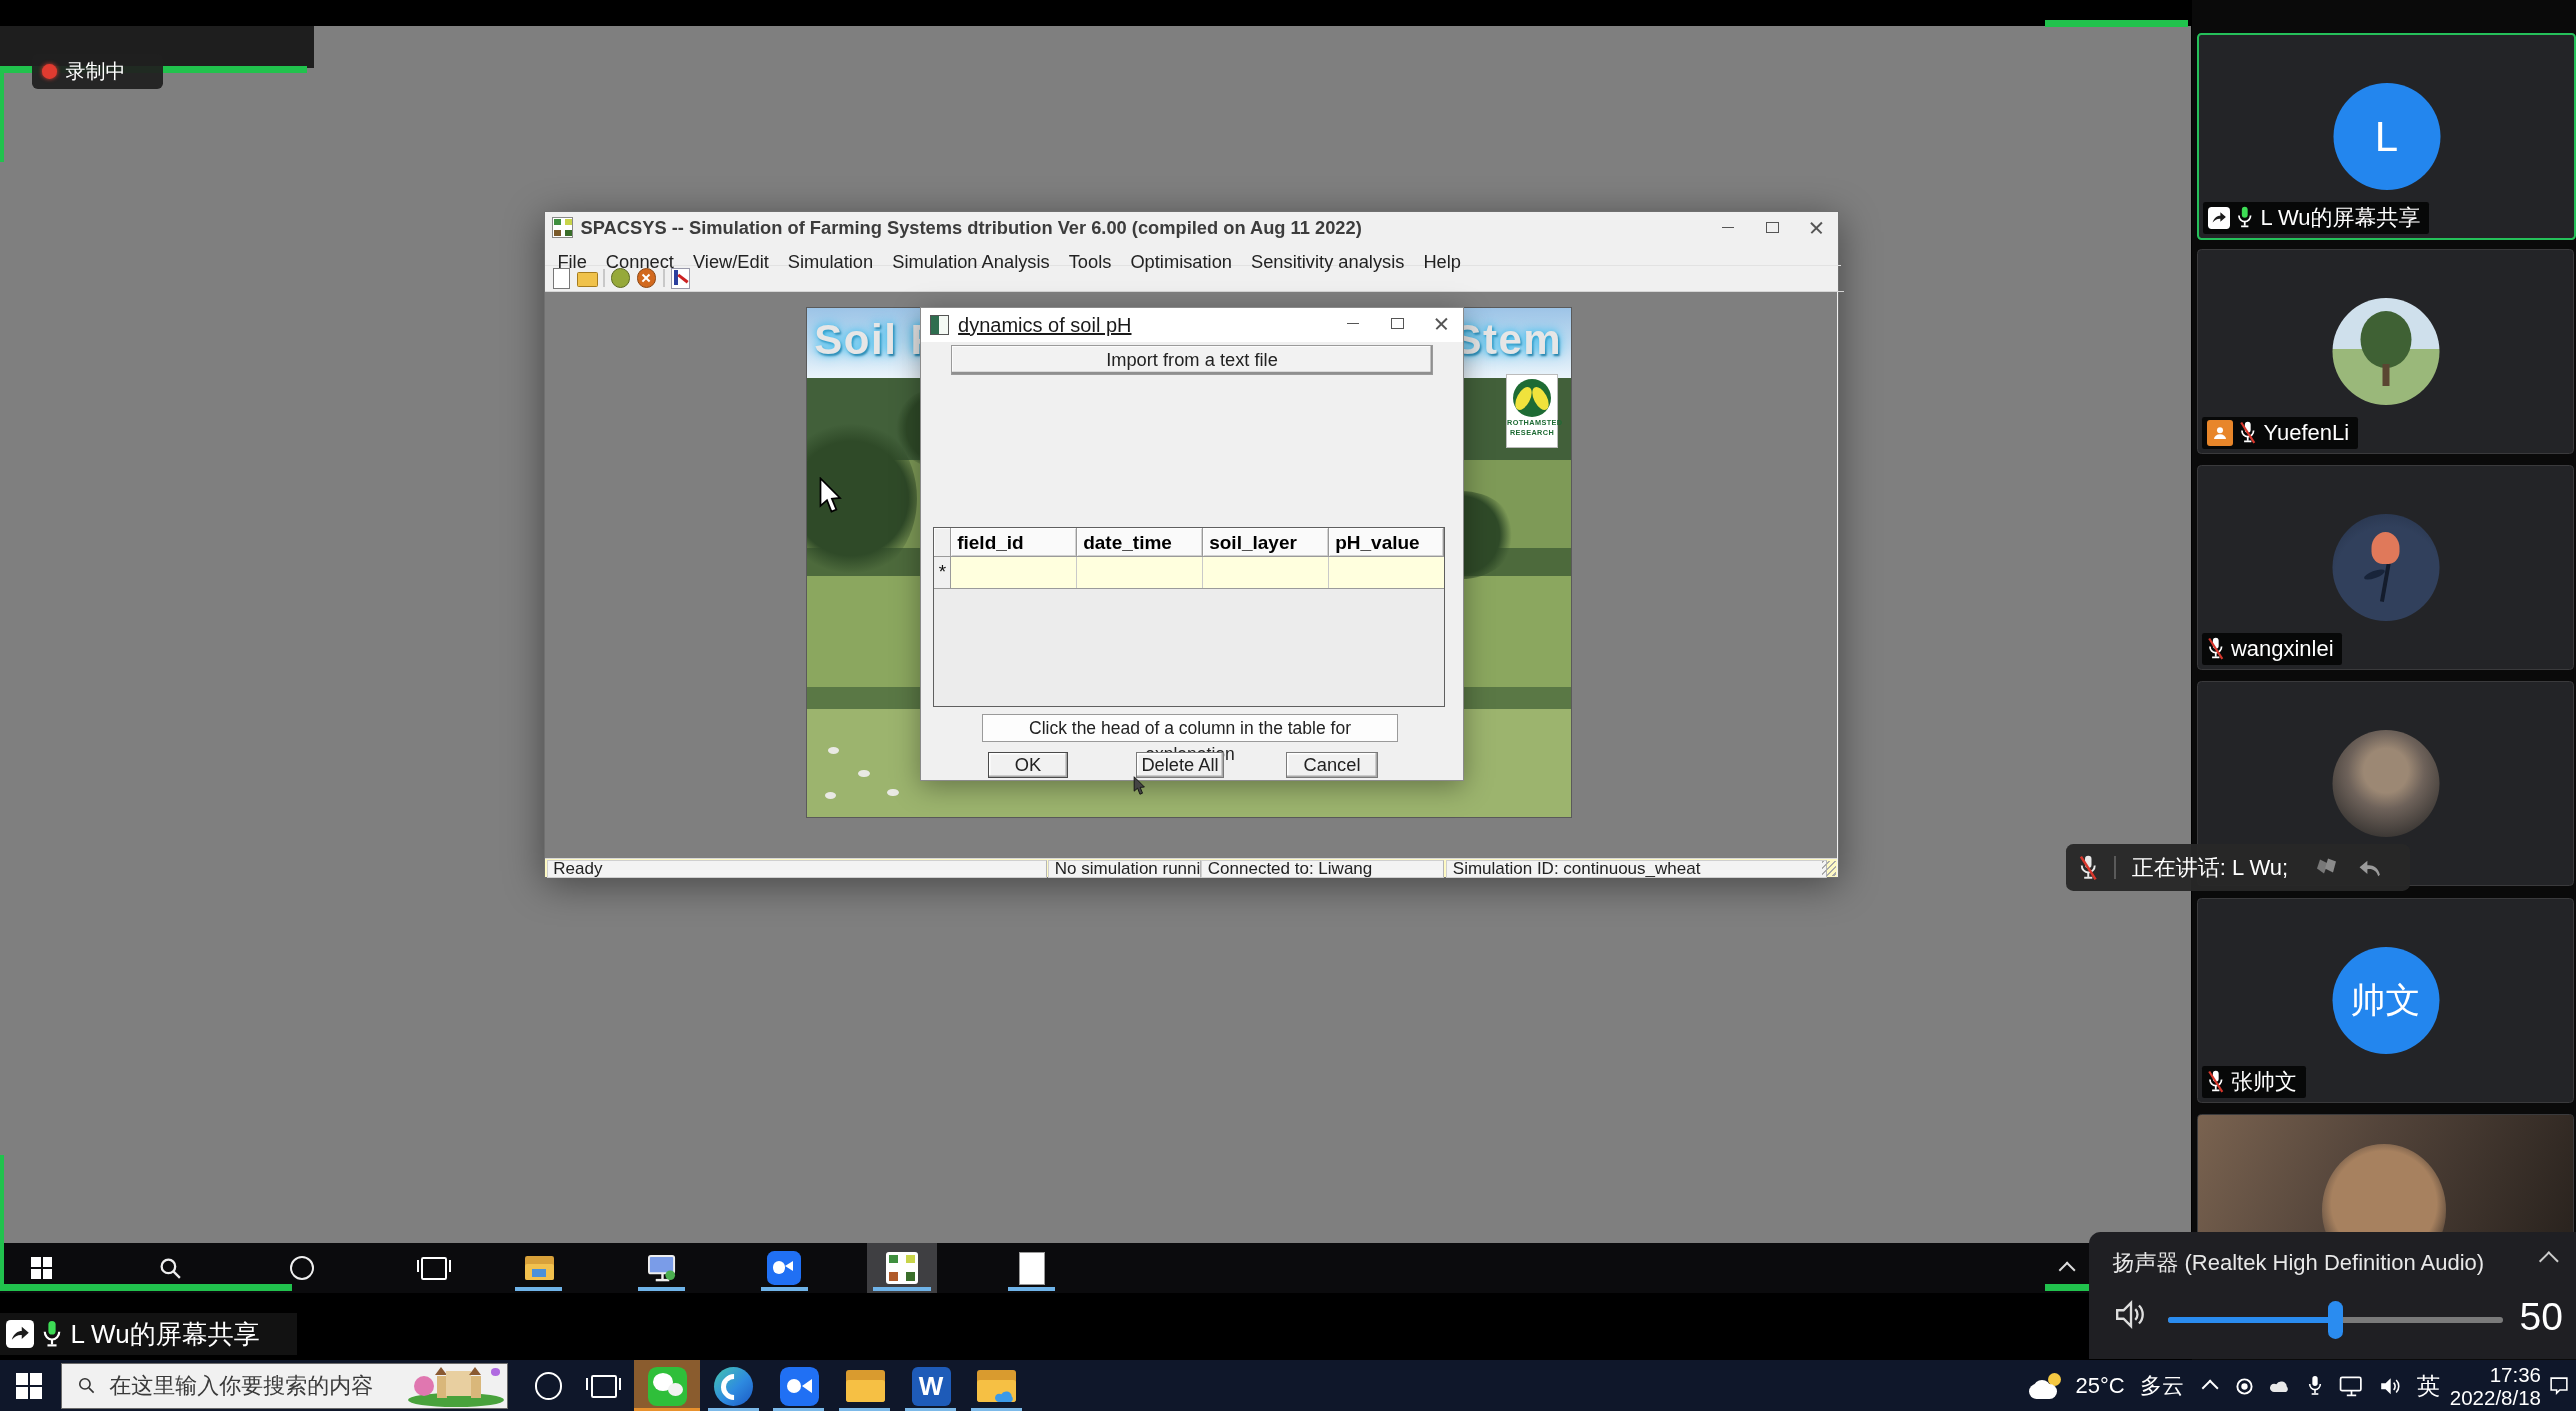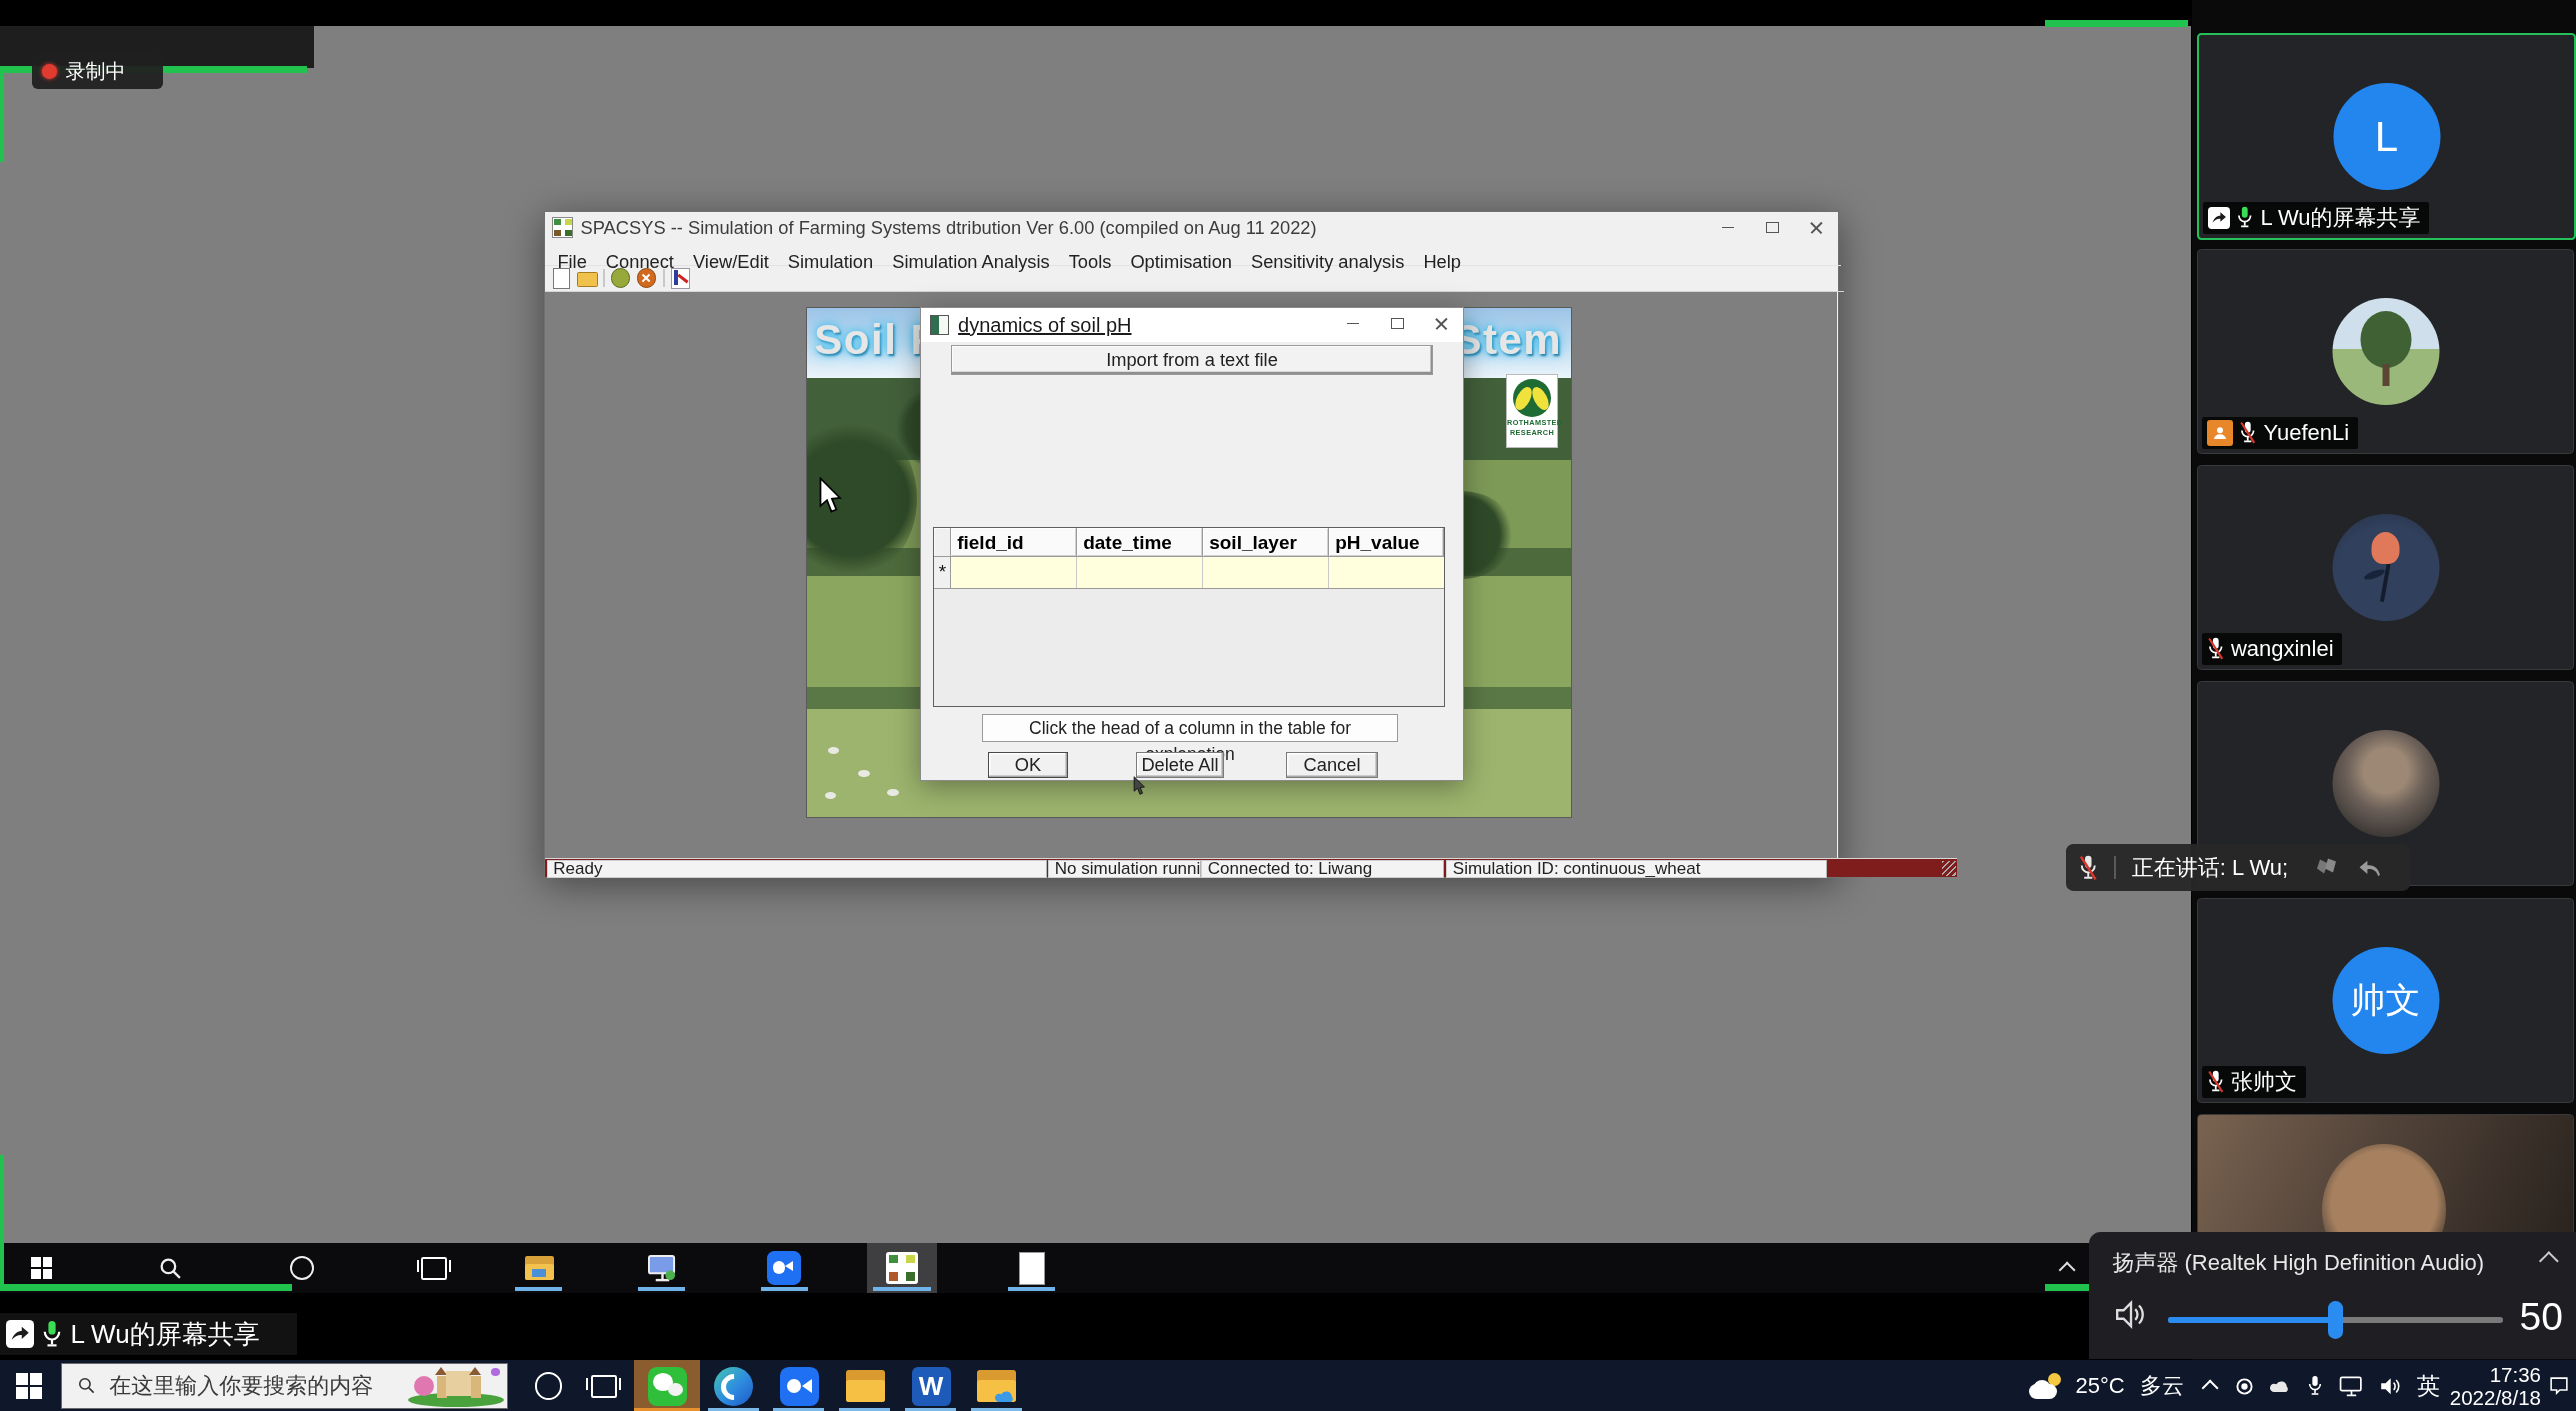--- a/index.html
+++ b/index.html
@@ -15,21 +15,21 @@
 
 
 #rdesk{left:0;top:25.6px;width:2191px;height:1267px;background:#7f7f7f;z-index:1;}
 #rdesk-darktl{left:0;top:25.6px;width:314px;height:42px;background:#1e1e1e;z-index:2;}
 
 
 #spacsys{left:544px;top:211px;width:1293px;height:665px;background:#f0f0f0;border:0.7px solid #707070;box-shadow:0 7.3px 37px rgba(0,0,0,.45);z-index:3;}
 .tbar{position:absolute;left:0;top:0;width:100%;height:31px;background:#f0f0f0;display:flex;align-items:center;}
 .appicon{width:19px;height:19px;margin:0 7.3px 0 7.3px;background:#fff;border:0.7px solid #888;position:relative;}
 .appicon i{position:absolute;width:6.6px;height:6.6px;}
-.ttitle{font-size:18.3px;color:#3c3c3c;white-space:nowrap;}
+.ttitle{font-size:18.3px;color:#3c3c3c;white-space:nowrap;font-weight:bold;}
 .wctrls{position:absolute;right:0;top:0;display:flex;height:31px;}
 .wbtn{width:44px;height:31px;display:flex;align-items:center;justify-content:center;position:relative;}
 .gl-min{width:11.7px;height:1.5px;background:#555;}
 .gl-max{width:11px;height:9.5px;border:1.5px solid #555;}
 .gl-x1,.gl-x2{position:absolute;width:14.6px;height:1.5px;background:#555;left:14.6px;top:14.6px;}
 .gl-x1{transform:rotate(45deg);}.gl-x2{transform:rotate(-45deg);}
 .mbar{position:absolute;left:0;top:31px;width:100%;height:22px;display:flex;align-items:center;padding-left:2.9px;border-bottom:0.7px solid #e2e2e2;}
 .mitem{font-size:18.3px;color:#222;padding:0 9.5px;margin-top:16px;}
 .toolrow{position:absolute;left:0;top:53px;width:100%;height:25.6px;display:flex;align-items:center;gap:5.8px;padding-left:5.8px;border-bottom:0.7px solid #d5d5d5;}
 .ticon{width:20.5px;height:20.5px;position:relative;}
@@ -59,21 +59,21 @@
 .blob{position:absolute;border-radius:50%;background:radial-gradient(circle,#2f4a28 0 55%,rgba(47,74,40,0) 72%);}
 .sheep{position:absolute;width:11.7px;height:7.3px;border-radius:50%;background:#e9e9e4;}
 #rrlogo{position:absolute;left:699px;top:66px;width:50px;height:72px;background:#fff;border:0.7px solid #bbb;text-align:center;}
 #rrlogo .circ{width:38px;height:38px;margin:4.4px auto 1.5px;border-radius:50%;background:#1e6b34;position:relative;overflow:hidden;}
 #rrlogo .circ i{position:absolute;background:#f0e23c;width:13px;height:25px;border-radius:50% 50% 50% 50%;}
 #rrlogo .circ i.l{left:4.4px;top:7.3px;transform:rotate(28deg);}
 #rrlogo .circ i.r{right:4.4px;top:7.3px;transform:rotate(-28deg);}
 #rrlogo .lt{font-size:7.3px;font-weight:bold;color:#1e6b34;line-height:9.5px;letter-spacing:0.4px;}
 
 
-#sbar{position:absolute;left:0;top:646px;width:1412px;height:18.3px;background:#7f1d1d;border-top:0.7px solid #d8d8d8;}
+#sbar{position:absolute;left:0;top:646px;width:1292px;height:18.3px;background:#fef9c3;border-top:0.7px solid #d8d8d8;}
 .spanel{position:absolute;top:0.7px;height:16px;background:#f3f3f3;border:0.7px solid #cfcfcf;border-right-color:#b5b5b5;font-size:17px;color:#222;padding-left:5.8px;line-height:16px;white-space:nowrap;overflow:hidden;}
 #grip{position:absolute;right:0.7px;top:2.2px;width:14.6px;height:14.6px;background:repeating-linear-gradient(135deg,#aaa 0 1.5px,transparent 1.5px 4.4px);}
 
 
 #dlg{left:920px;top:307px;width:542px;height:472px;background:#f0f0f0;border:0.7px solid #8a8a8a;box-shadow:0 5.8px 26px rgba(0,0,0,.35);z-index:4;}
 .dtbar{position:absolute;left:0;top:0;width:100%;height:34px;background:#fff;display:flex;align-items:center;}
 .dicon{width:17.5px;height:17.5px;border:1.5px solid #555;margin:0 8.8px;background:linear-gradient(90deg,#2f6e4f 0 45%,#f4f9f4 45%);}
 .dtitle{font-size:20px;color:#1a1a1a;text-decoration:underline;}
 .importbtn{position:absolute;left:30px;top:37px;width:480px;height:28px;background:#f2f2f2;border:0.7px solid #9a9a9a;box-shadow:inset -1.5px -2.2px 0 #8f8f8f,inset 0.7px 0.7px 0 #fff;font-size:18.3px;color:#222;text-align:center;line-height:28px;}
 #grid{position:absolute;left:12.4px;top:219px;width:510px;height:178px;border:0.7px solid #5f5f5f;background:#ececec;}

